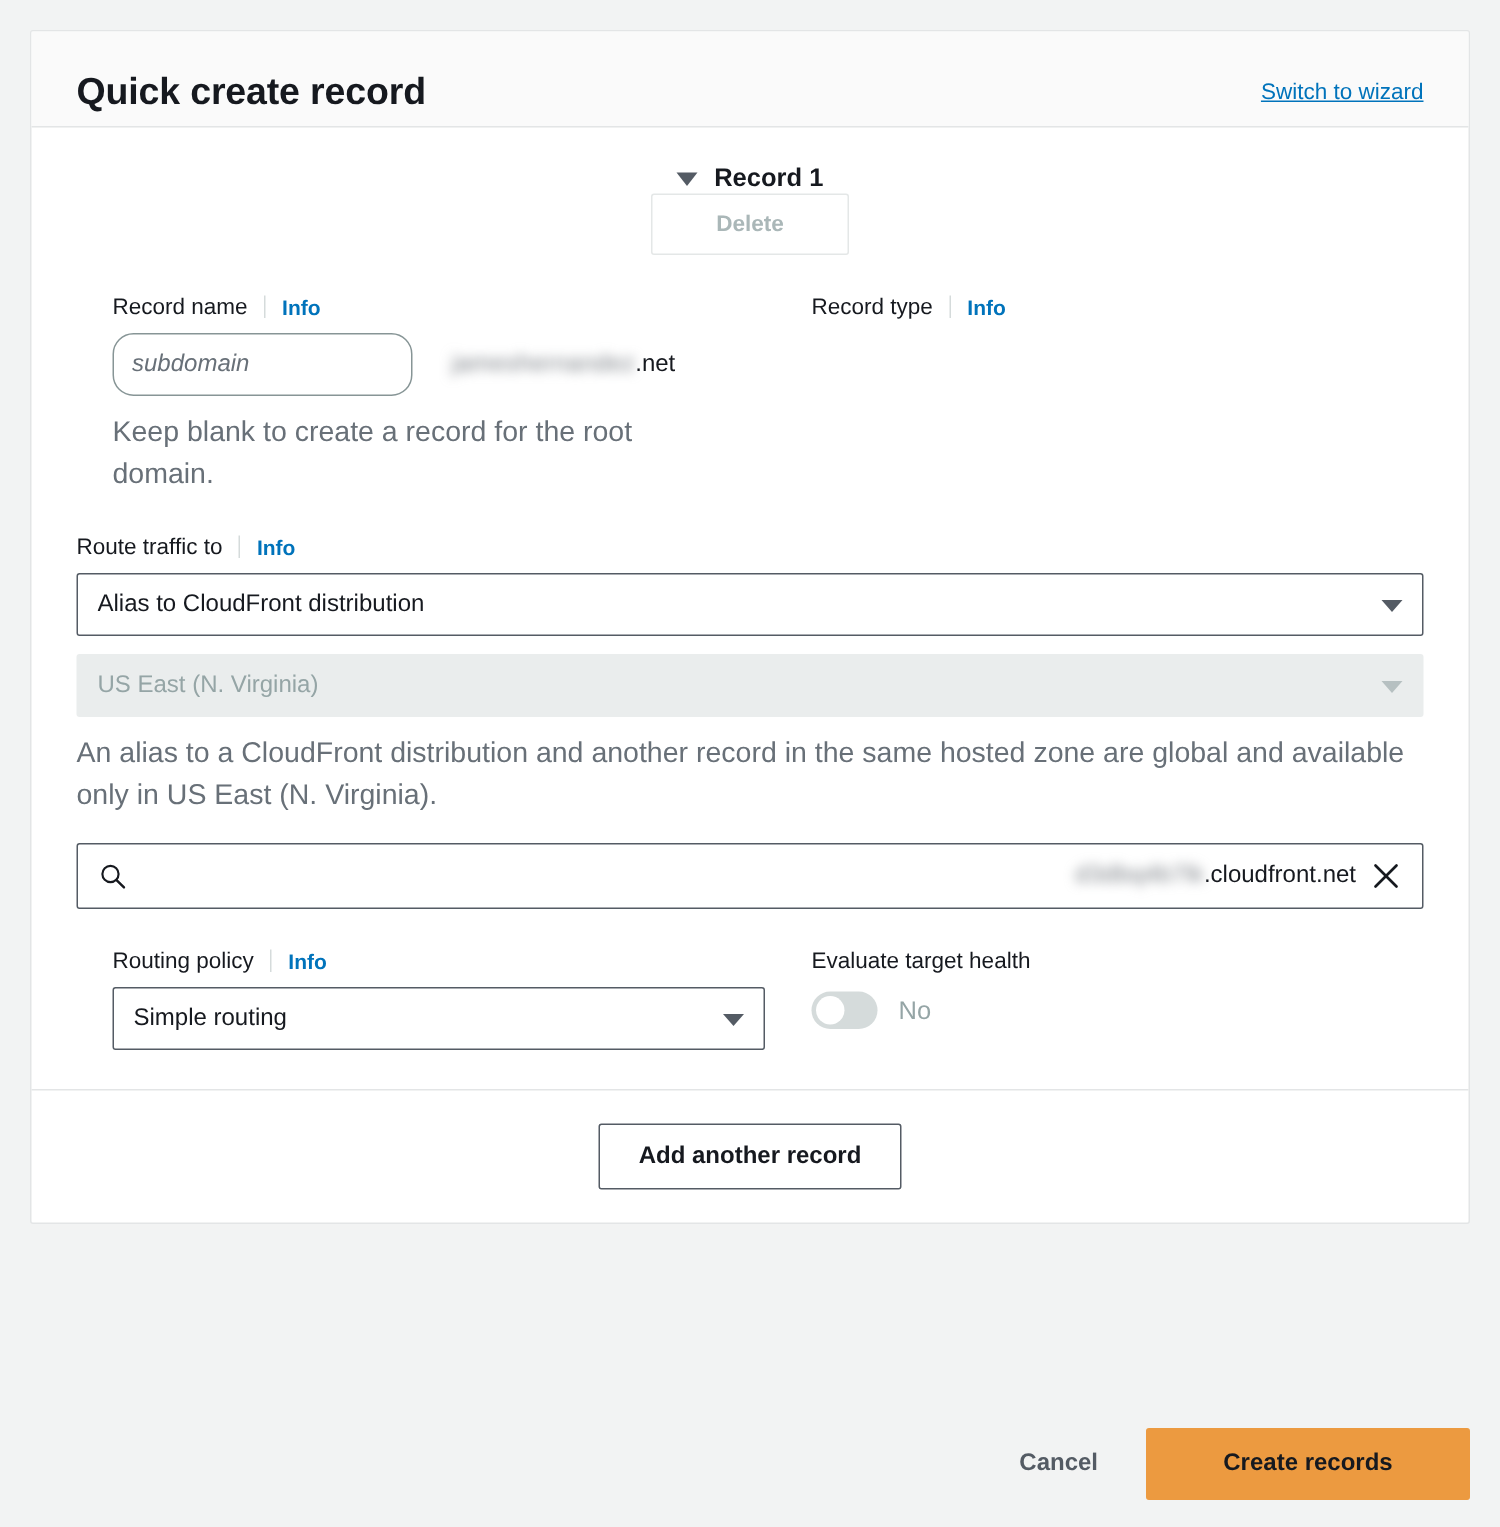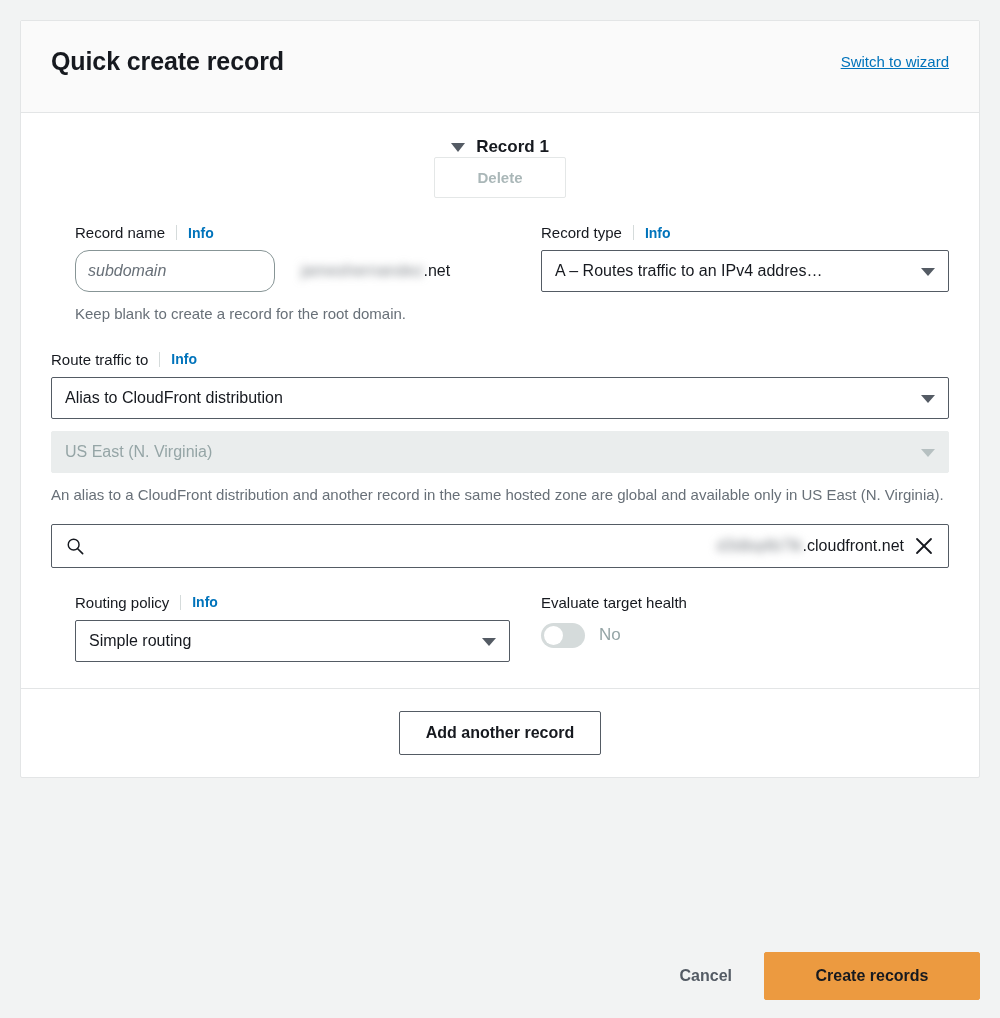--- a/index.html
+++ b/index.html
@@ -17,21 +17,21 @@
     position: absolute;
     left: 20px; top: 20px;
     width: 960px;
     background: #ffffff;
     border: 1px solid #e3e5e6;
     border-radius: 2px;
   }
   .card-header {
     background: #fafafa;
     border-bottom: 1px solid #e3e5e6;
-    padding: 26px 30px 36px 30px;
+    padding: 26px 30px 8px 30px;
     display: flex;
     align-items: center;
     justify-content: space-between;
   }
   .card-title {
     font-size: 25px;
     font-weight: bold;
     color: #16191f;
     letter-spacing: -0.1px;
   }
@@ -126,21 +126,21 @@
   .redacted {
     display: inline-block;
     color: #7a7f85;
     filter: blur(4px);
     user-select: none;
     font-size: 16px;
     letter-spacing: 0.3px;
   }
   .helper {
     margin-top: 11px;
-    font-size: 15px;
+    font-size: 19px;
     color: #687078;
     line-height: 1.45;
   }
 
   
   .select {
     position: relative;
     height: 42px;
     border: 1px solid #545b64;
     border-radius: 2px;
@@ -314,24 +314,20 @@
             </div>
           </div>
           <div class="helper">Keep blank to create a record for the root domain.</div>
         </div>
 
         <div class="col">
           <div class="field-label-row">
             <span class="field-label">Record type</span>
             <span class="label-sep"></span>
             <span class="info-link">Info</span>
-          </div>
-          <div class="select">
-            <span class="select-text">A – Routes traffic to an IPv4 addres…</span>
-            <span class="arrow"></span>
           </div>
         </div>
 
       </div>
 
 
       <div class="mt-26">
         <div class="field-label-row">
           <span class="field-label">Route traffic to</span>
           <span class="label-sep"></span>

